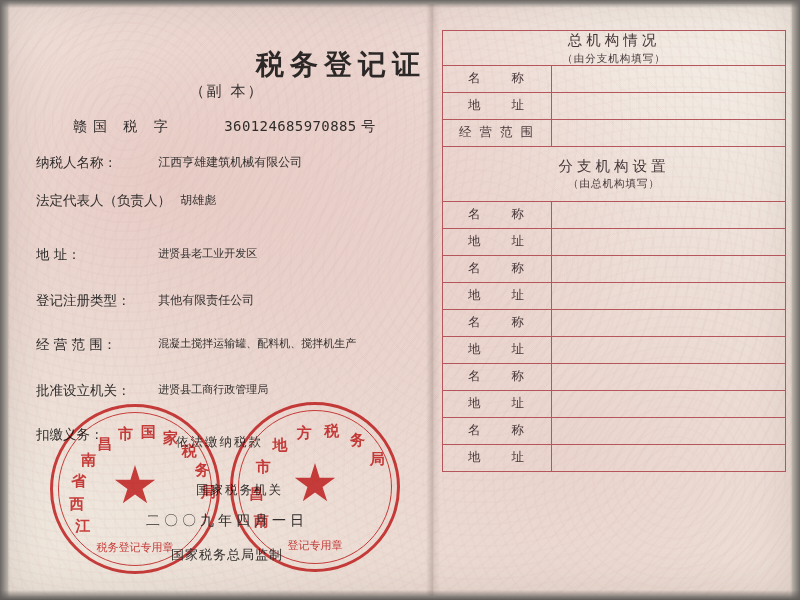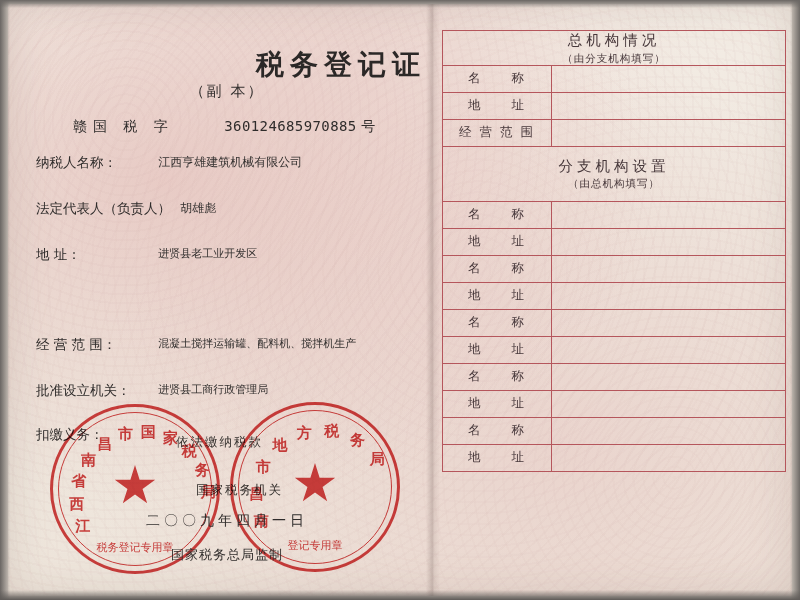--- a/index.html
+++ b/index.html
@@ -250,30 +250,34 @@
         <span class="lbl">赣国 税 字</span>
         <span class="val">360124685970885</span>
         <span class="lbl">号</span>
       </div>
 
       <div class="field" style="top:140px">
         <span class="label">纳税人名称：</span>
         <span class="value">江西亨雄建筑机械有限公司</span>
       </div>
 
-      <div class="field" style="top:186px">
+      <div class="field" style="top:178px">
         <span class="label" style="width:140px">法定代表人（负责人）</span>
         <span class="value">胡雄彪</span>
       </div>
 
       <div class="field" style="top:232px">
         <span class="label">地    址：</span>
         <span class="value sm">进贤县老工业开发区</span>
       </div>
 
+      <div class="field" style="top:278px">
+        <span class="label">登记注册类型：</span>
+        <span class="value">其他有限责任公司</span>
+      </div>
 
       <div class="field" style="top:368px">
         <span class="label">批准设立机关：</span>
         <span class="value sm">进贤县工商行政管理局</span>
       </div>
 
       <div class="field" style="top:322px">
         <span class="label">经 营 范 围：</span>
         <span class="value sm">混凝土搅拌运输罐、配料机、搅拌机生产</span>
       </div>

